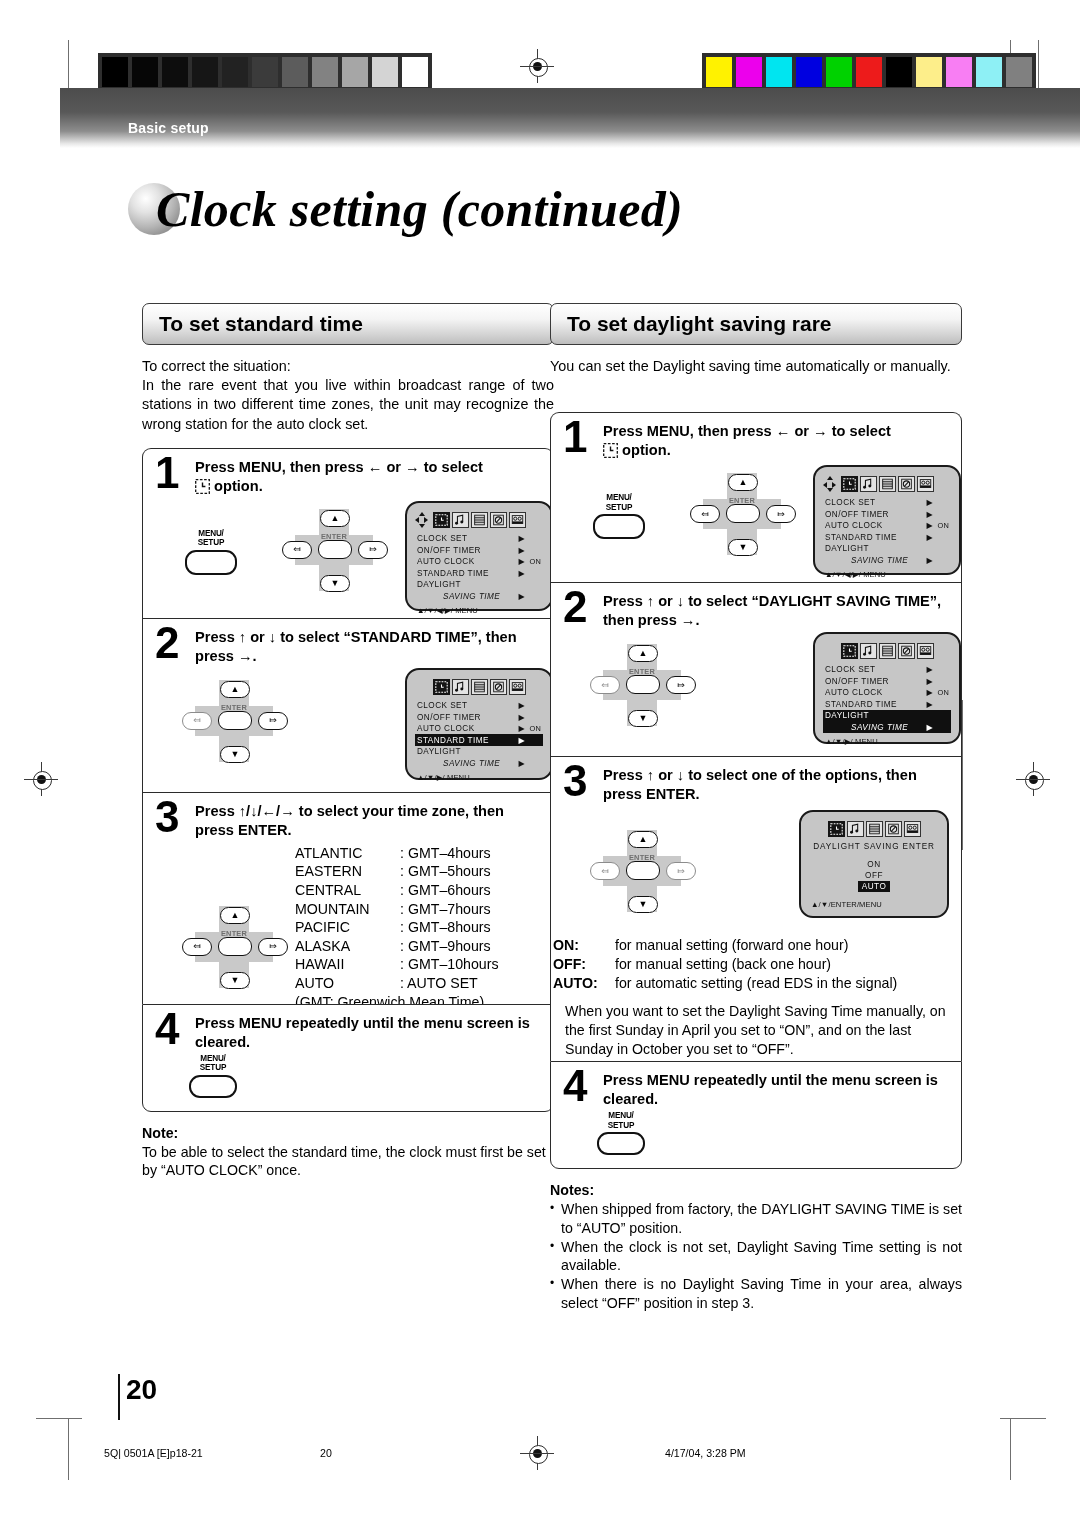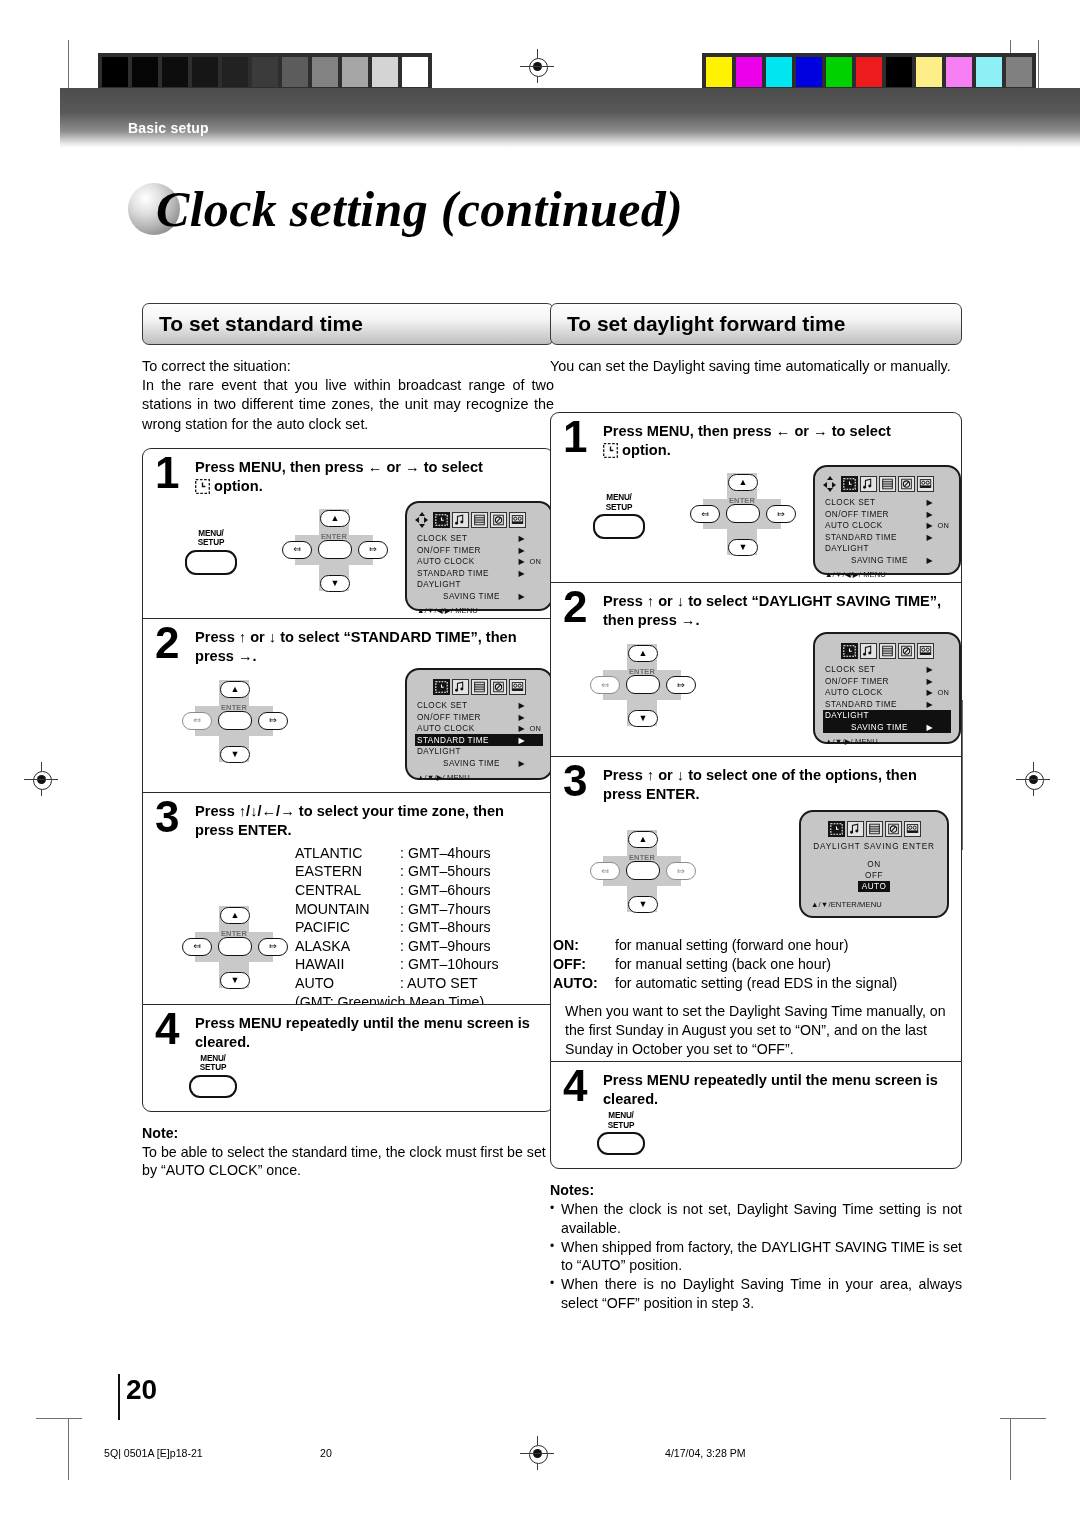--- a/index.html
+++ b/index.html
@@ -95,21 +95,21 @@
   .osd .ic{width:17px;height:16px;border:1.3px solid #333;background:#e3e3e3;position:relative;
       box-sizing:border-box;overflow:hidden;flex:none;}
   .osd .ic.sel{background:#141414;border-color:#141414;}
   .osd .ic svg{display:block;width:100%;height:100%;}
 
   .osd .menu-line{display:flex;align-items:center;height:11.5px;padding:0 2px;}
   .osd .menu-line .lbl{flex:1;letter-spacing:.45px;}
   .osd .menu-line .tri{width:9px;text-align:center;font-size:8px;}
   .osd .menu-line .val{width:15px;text-align:right;font-size:7.4px;letter-spacing:.2px;}
   .osd .menu-line.hl{background:#101010;color:#fff;}
-  .osd .menu-line.indent .lbl{padding-left:26px;}
+  .osd .menu-line.indent .lbl{padding-left:26px;font-style:italic;}
   .osd .foot{margin-top:4px;padding:0 2px;font-size:7.6px;letter-spacing:.1px;}
 
   .osd .dst-title{text-align:center;letter-spacing:.9px;margin:2px 0 8px 0;font-size:8.2px;}
   .osd .dst-opt{text-align:center;font-size:8.2px;line-height:11px;letter-spacing:.5px;}
   .osd .dst-opt span{display:inline-block;padding:0 4px;}
   .osd .dst-opt span.hl{background:#101010;color:#fff;}
 
   
   .tz-list{position:absolute;font-size:14.2px;line-height:18.6px;}
   .tz-row{display:flex;}
@@ -480,21 +480,21 @@
 
   <div class="notes">
     <div class="hd">Note:</div>
     <div>To be able to select the standard time, the clock must first be set by “AUTO CLOCK” once.</div>
   </div>
 </div>
 
 <div class="col col-right">
 
   <div class="sect-head">
-    <span>To set daylight forward time</span>
+    <span>To set daylight saving rare</span>
   </div>
 
   <div class="intro justified">You can set the Daylight saving time automatically or manually.</div>
 
   <div class="stepbox top" style="margin-top:36px;height:170px;">
     <div class="step-num">1</div>
     <div class="step-title">
       <span>Press MENU, then press</span>
       <span style="font-weight:bold;">←</span>
       <span>or</span>
@@ -762,37 +762,37 @@
         </div>
       <div class="row">
           <span class="k">OFF:</span>
           <span>for manual setting (back one hour)</span>
         </div>
       <div class="row">
           <span class="k">AUTO:</span>
           <span>for automatic setting (read EDS in the signal)</span>
         </div>
     </div>
-    <div class="para" style="margin:9px 12px 0 14px;">When you want to set the Daylight Saving Time manually, on the first Sunday in August you set to “ON”, and on the last Sunday in October you set to “OFF”.</div>
+    <div class="para" style="margin:9px 12px 0 14px;">When you want to set the Daylight Saving Time manually, on the first Sunday in April you set to “ON”, and on the last Sunday in October you set to “OFF”.</div>
   </div>
 
   <div class="stepbox bot" style="height:108px;">
     <div class="step-num">4</div>
     <div class="step-title">Press MENU repeatedly until the menu screen is cleared.</div>
     <div class="menu-btn small" style="position:relative;left:46px;top:2px;width:48px;">
       <div class="cap">MENU/<br>SETUP</div>
       <div class="oval"></div>
     </div>
   </div>
 
   <div class="notes">
     <div class="hd">Notes:</div>
     <ul>
+      <li>When shipped from factory, the DAYLIGHT SAVING TIME is set to “AUTO” position.</li>
       <li>When the clock is not set, Daylight Saving Time setting is not available.</li>
-      <li>When shipped from factory, the DAYLIGHT SAVING TIME is set to “AUTO” position.</li>
       <li>When there is no Daylight Saving Time in your area, always select “OFF” position in step 3.</li>
     </ul>
   </div>
 </div>
 
 <div class="pg-rule"></div>
 <div class="pg-num">20</div>
 <div class="foot-line" style="left:104px;">5Q| 0501A [E]p18-21</div>
 <div class="foot-line" style="left:320px;">20</div>
 <div class="foot-line" style="left:665px;">4/17/04, 3:28 PM</div>

